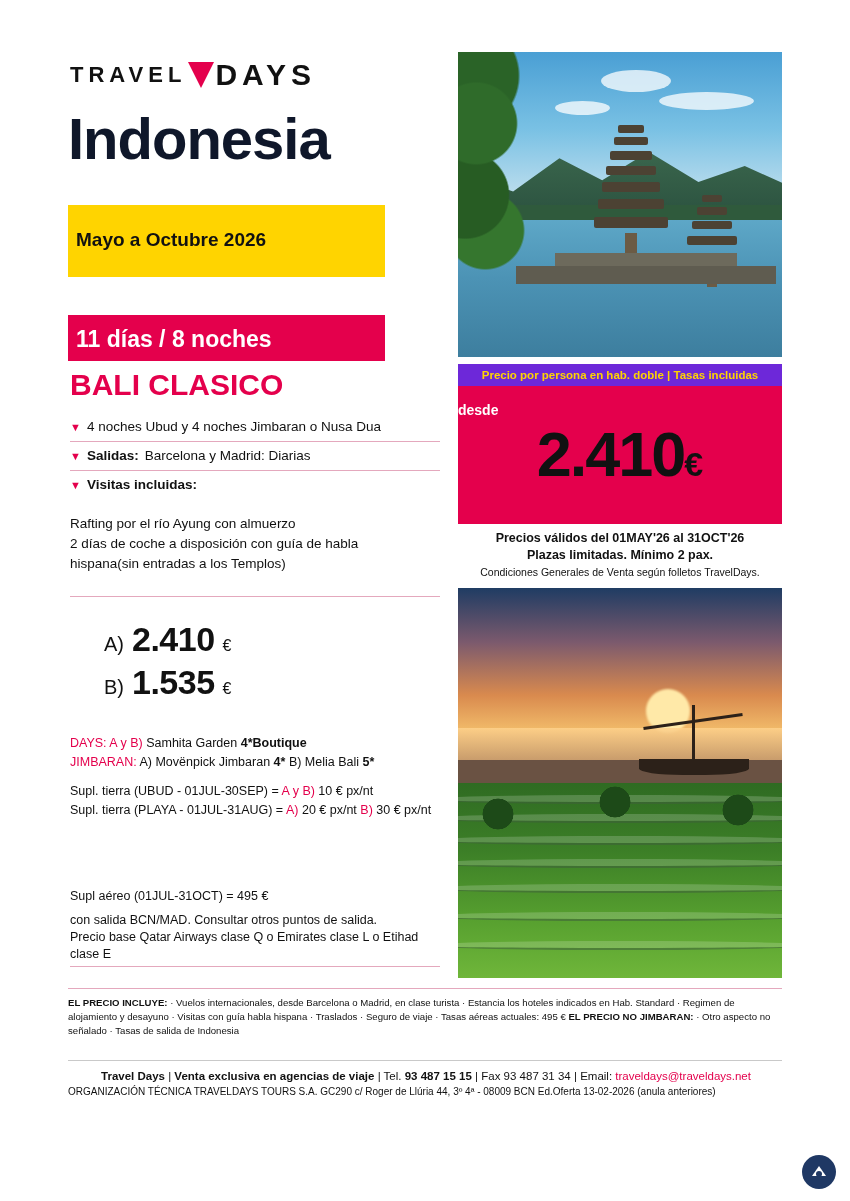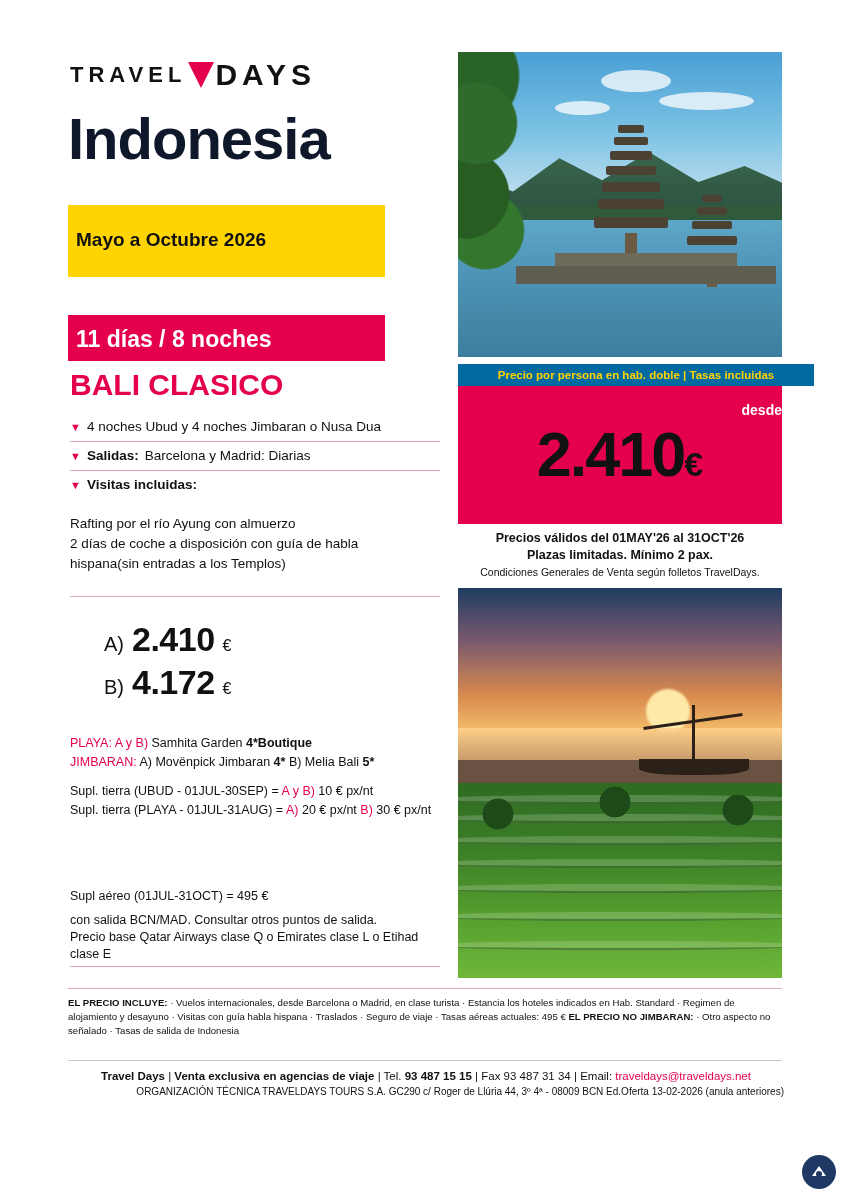--- a/index.html
+++ b/index.html
@@ -222,23 +222,23 @@
     top: 588px;
     width: 324px;
     height: 390px;
     overflow: hidden;
   }
 
   .price-head {
     position: absolute;
     left: 458px;
     top: 364px;
-    width: 356px;
+    width: 324px;
     height: 22px;
-    background: #0369a1;
+    background: #6d28d9;
   }
   .price-head span {
     display: block;
     text-align: center;
     color: #ffd400;
     font-size: 11.5px;
     font-weight: bold;
     line-height: 22px;
   }
   .price-box {
@@ -247,21 +247,21 @@
     top: 386px;
     width: 324px;
     height: 138px;
     background: #e4004c;
   }
   .price-desde {
     position: absolute;
     left: 0;
     top: 16px;
     width: 100%;
-    text-align: right;
+    text-align: left;
     color: #ffffff;
     font-size: 14px;
     font-weight: bold;
   }
   .price-amount {
     position: absolute;
     left: 0;
     top: 32px;
     width: 100%;
     text-align: center;
@@ -329,21 +329,21 @@
     font-size: 11.5px;
     color: #111111;
   }
   .foot-line1 b { font-weight: bold; }
   .foot-line1 .mail { color: #e4004c; }
   .foot-line2 {
     position: absolute;
     left: 68px;
     top: 1086px;
     width: 716px;
-    text-align: right;
+    text-align: left;
     font-size: 10px;
     color: #111111;
   }
 
   
   .badge {
     position: absolute;
     right: 14px;
     bottom: 12px;
     width: 34px;
@@ -496,28 +496,28 @@
   <div class="rule-left" style="top:596px"></div>
 
   <div class="opts">
     <div class="opt">
       <span class="opt-letter">A)</span>
       <span class="opt-price">2.410</span>
       <span class="opt-eur">€</span>
     </div>
     <div class="opt">
       <span class="opt-letter">B)</span>
-      <span class="opt-price">4.172</span>
+      <span class="opt-price">1.535</span>
       <span class="opt-eur">€</span>
     </div>
   </div>
 
   <div class="hotels">
     <div>
-      <span class="hot-city">PLAYA: A y B)</span>
+      <span class="hot-city">DAYS: A y B)</span>
       <span>Samhita Garden</span>
       <b>4*Boutique</b>
     </div>
     <div>
       <span class="hot-city">JIMBARAN:</span>
       <span>A) Movënpick Jimbaran</span>
       <b>4*</b>
       <span>B) Melia Bali</span>
       <b>5*</b>
     </div>

